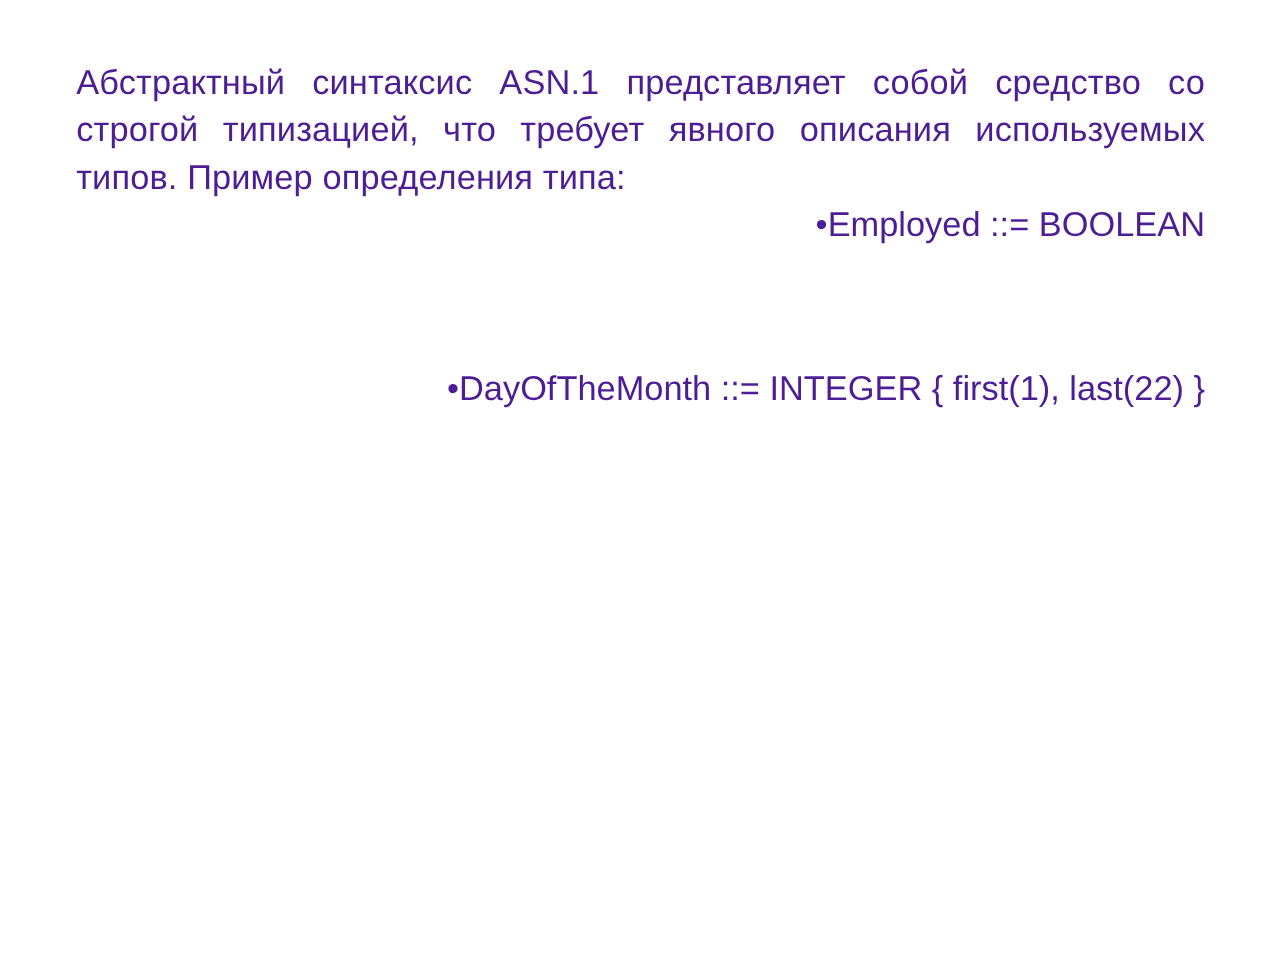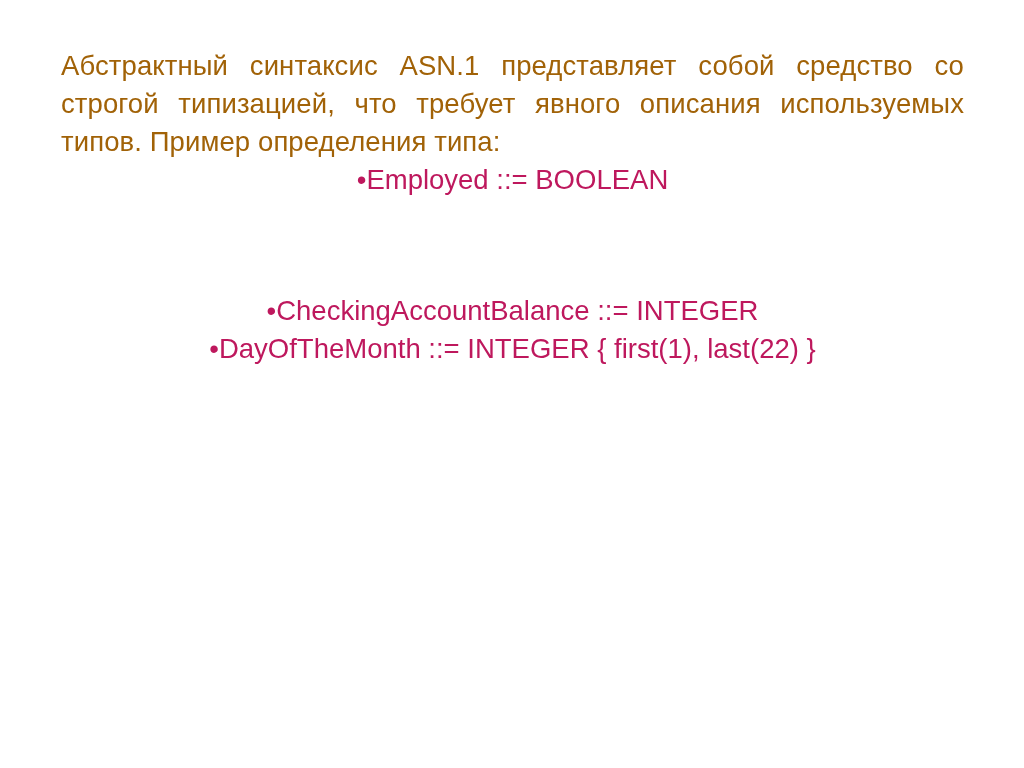--- a/index.html
+++ b/index.html
@@ -30,35 +30,35 @@
     top: 47px;
     width: 903px;
   }
 
   .para {
     font-size: 27.5px;
     line-height: 38px;
     text-align: justify;
     text-justify: inter-word;
     margin: 0;
-    color: #a16207;
+    color: #4c1d95;
     letter-spacing: 0.1px;
   }
 
   
   .para.justify-all {
     text-align-last: left;
   }
 
   .bullet-line {
     font-size: 27.5px;
     line-height: 38px;
     margin: 0;
-    text-align: center;
-    color: #be185d;
+    text-align: right;
+    color: #4c1d95;
     white-space: nowrap;
   }
 
   .bullet-dot {
     display: inline;
     font-size: 27.5px;
     line-height: 38px;
   }
 
   .spacer-line {
@@ -74,20 +74,19 @@
 
   <div class="content-block">
 
     <p class="para justify-all">Абстрактный синтаксис ASN.1 представляет собой средство со строгой типизацией, что требует явного описания используемых типов. Пример определения типа:</p>
 
     <p class="bullet-line"><span class="bullet-dot">•</span><span>Employed ::= BOOLEAN</span></p>
 
     <p class="spacer-line">&nbsp;</p>
 
 
-    <p class="bullet-line"><span class="bullet-dot">•</span><span>CheckingAccountBalance ::= INTEGER</span></p>
 
 
     <p class="bullet-line"><span class="bullet-dot">•</span><span>DayOfTheMonth ::= INTEGER { first(1), last(22) }</span></p>
 
   </div>
 
 </div>
 
 </body></html>

